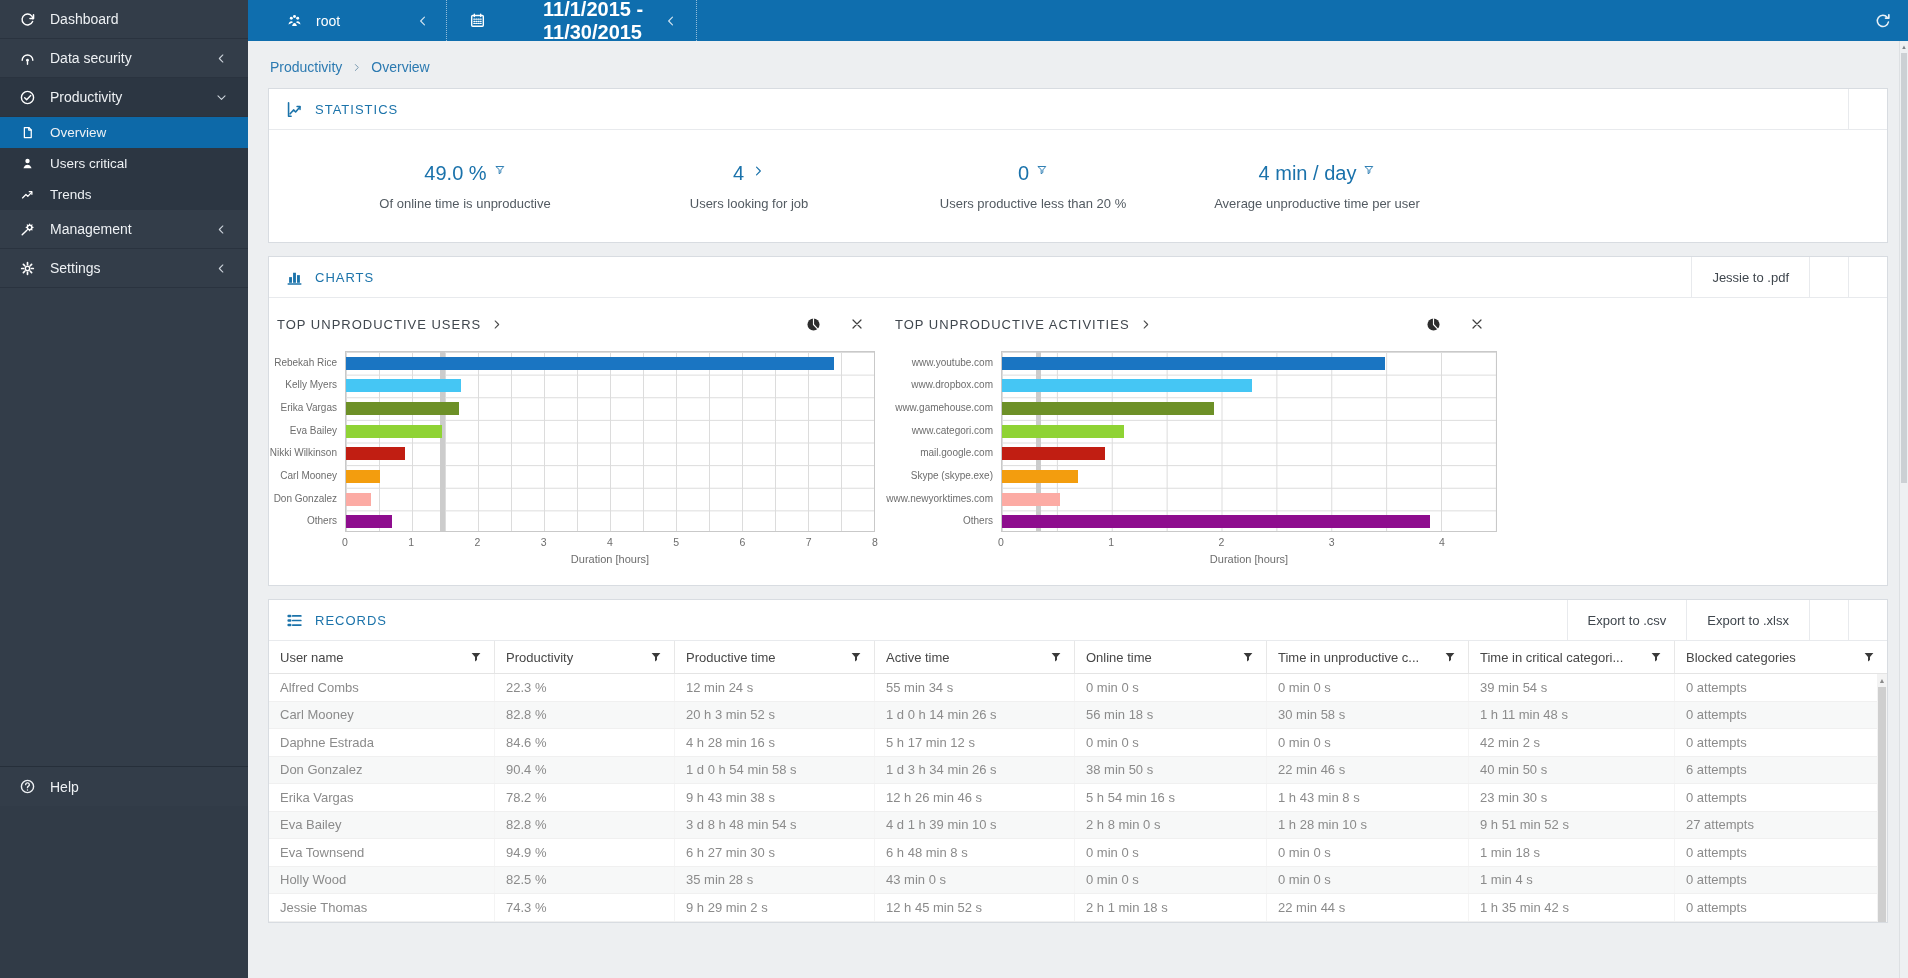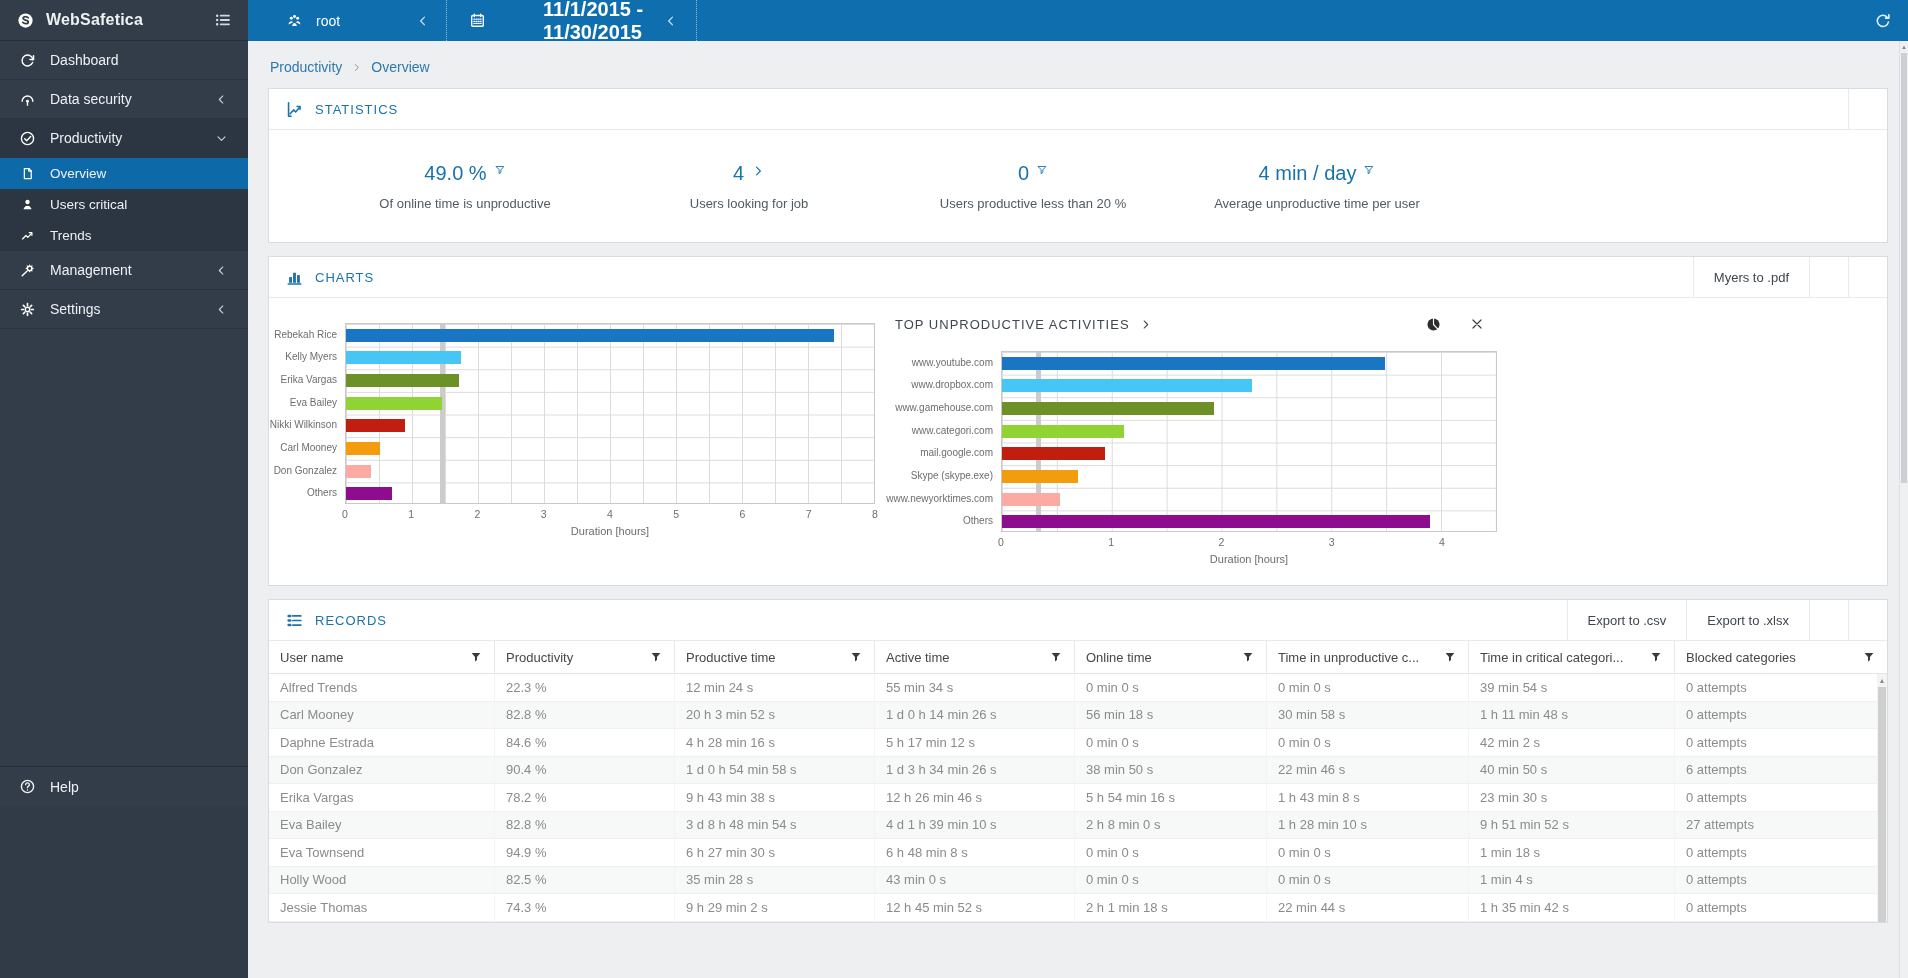--- a/index.html
+++ b/index.html
@@ -101,35 +101,20 @@
   .page-scrollbar { position:absolute; top:41px; right:0; bottom:0; width:9px; background:#eef0f2; border-left:1px solid #dde0e3; z-index:9; cursor:pointer; }
   .page-scrollbar .arr { height:11px; display:flex; align-items:center; justify-content:center; font-size:6px; color:#7c838a; }
   .page-scrollbar .thumb { position:absolute; top:12px; height:430px; left:1px; right:1px; background:#ccd0d4; }
 </style>
 </head>
 <body>
 
 <div class="app">
 
   <div class="sidebar">
-    <div class="side-header">
-      <span class="icon" id="logo-slot" style="font-size:19px">
-          <svg viewBox="0 0 24 24" fill="none" stroke="currentColor" stroke-width="2" stroke-linecap="round" stroke-linejoin="round">
-            <circle cx="12" cy="12" r="9" fill="#fff" stroke="none"></circle>
-            <path d="M15.5 8.5c-.8-1-2-1.5-3.5-1.5-1.8 0-3 .9-3 2.2 0 3 6.5 1.6 6.5 4.6 0 1.4-1.3 2.2-3.2 2.2-1.6 0-2.9-.6-3.8-1.7" stroke="#333d49" stroke-width="2.2"></path>
-          </svg>
-        </span>
-      <span class="side-title">WebSafetica</span>
-      <span class="icon" id="menu-slot" style="font-size:18px;color:#cfd6dd">
-          <svg viewBox="0 0 24 24" fill="none" stroke="currentColor" stroke-width="2" stroke-linecap="round" stroke-linejoin="round">
-            <path d="M4.2 6.2h.01M4.2 12h.01M4.2 17.8h.01" stroke-width="3.4"></path>
-            <path d="M9 6.2h11M9 12h11M9 17.8h11" stroke-width="2.4"></path>
-          </svg>
-        </span>
-    </div>
     <div id="side-nav">
         <div class="side-item">
           <span class="icon " style="font-size:17px;color:#ffffff">
             <svg viewBox="0 0 24 24" fill="none" stroke="currentColor" stroke-width="2" stroke-linecap="round" stroke-linejoin="round">
               <path d="M19.2 14.8A7.7 7.7 0 1 1 19.7 11"></path>
               <path d="M20.5 5.5v5h-5" stroke-width="2.2"></path>
             </svg>
           </span>
           <span class="side-label">Dashboard</span>
         </div>
@@ -361,37 +346,58 @@
                 <svg viewBox="0 0 24 24" fill="none" stroke="currentColor" stroke-width="2" stroke-linecap="round" stroke-linejoin="round">
                   <path d="M4 20.2h16" stroke-width="1.8"></path>
                   <rect x="5.2" y="11.5" width="3.6" height="7.2" fill="currentColor" stroke="none"></rect>
                   <rect x="10.2" y="6" width="3.6" height="12.7" fill="currentColor" stroke="none"></rect>
                   <rect x="15.2" y="9" width="3.6" height="9.7" fill="currentColor" stroke="none"></rect>
                 </svg>
               </span>
             <span class="panel-title">CHARTS</span>
           </div>
           <div class="head-spacer"></div>
-          <div class="head-btn">Myers to .pdf</div>
+          <div class="head-btn">Jessie to .pdf</div>
           <div class="head-icon-btn" id="charts-layout-slot">
               <svg viewBox="0 0 24 24" fill="none" stroke="currentColor" stroke-width="2" stroke-linecap="round" stroke-linejoin="round">
                 <rect x="4.5" y="4.5" width="6.3" height="6.3" fill="currentColor" stroke="none"></rect>
                 <rect x="13.8" y="4.5" width="5.7" height="3" fill="currentColor" stroke="none"></rect>
                 <rect x="4.5" y="13.2" width="6.3" height="6.3" fill="currentColor" stroke="none"></rect>
                 <rect x="13.8" y="10" width="5.7" height="9.5" fill="currentColor" stroke="none"></rect>
               </svg>
             </div>
           <div class="head-icon-btn head-chev-btn" id="charts-collapse-slot">
               <svg viewBox="0 0 24 24" fill="none" stroke="currentColor" stroke-width="2" stroke-linecap="round" stroke-linejoin="round">
                 <path d="M5.5 9l6.5 6.5L18.5 9"></path>
               </svg>
             </div>
         </div>
         <div class="charts-body" id="charts-body">
             <div class="chart" style="width:612px;padding-left:8px">
+              <div class="chart-head">
+                <span class="chart-title">TOP UNPRODUCTIVE USERS</span>
+                <span class="icon chart-title-chev" style="font-size:13px;color:#4a4a4a">
+                  <svg viewBox="0 0 24 24" fill="none" stroke="currentColor" stroke-width="2" stroke-linecap="round" stroke-linejoin="round">
+                    <path d="M9.5 5.5L16 12l-6.5 6.5"></path>
+                  </svg>
+                </span>
+                <div class="chart-tools" style="padding-right:16px">
+                  <span class="icon " style="font-size:17px;color:#2d2d2d">
+                    <svg viewBox="0 0 24 24" fill="none" stroke="currentColor" stroke-width="2" stroke-linecap="round" stroke-linejoin="round">
+                      <circle cx="12" cy="12" r="8.5" fill="#2d2d2d" stroke="none"></circle>
+                      <path d="M12 3.5V12l5.8 6.2" stroke="#fff" stroke-width="1.6"></path>
+                    </svg>
+                  </span>
+                  <span class="icon " style="font-size:16px;color:#3f3f3f">
+                    <svg viewBox="0 0 24 24" fill="none" stroke="currentColor" stroke-width="2" stroke-linecap="round" stroke-linejoin="round">
+                      <path d="M6 6l12 12M18 6L6 18" stroke-width="1.8"></path>
+                    </svg>
+                  </span>
+                </div>
+              </div>
               <div class="chart-body">
                 <div class="labels" style="width:68px">
                   <div style="height:22.625px">Rebekah Rice</div>
                   <div style="height:22.625px">Kelly Myers</div>
                   <div style="height:22.625px">Erika Vargas</div>
                   <div style="height:22.625px">Eva Bailey</div>
                   <div style="height:22.625px">Nikki Wilkinson</div>
                   <div style="height:22.625px">Carl Mooney</div>
                   <div style="height:22.625px">Don Gonzalez</div>
                   <div style="height:22.625px">Others</div>
@@ -571,21 +577,21 @@
               <span class="icon funnel" style="font-size:14px;color:#3a3a3a">
                 <svg viewBox="0 0 24 24" fill="none" stroke="currentColor" stroke-width="2" stroke-linecap="round" stroke-linejoin="round">
                   <path d="M4.5 5h15l-5.8 6.8v5.4l-3.4 2.3v-7.7z" fill="currentColor" stroke="none"></path>
                 </svg>
               </span>
             </div>
           </div>
         <div class="rows-wrap">
           <div id="table-rows">
               <div class="tr">
-                <div class="td" style="width:226px">Alfred Trends</div>
+                <div class="td" style="width:226px">Alfred Combs</div>
                 <div class="td" style="width:180px">22.3 %</div>
                 <div class="td" style="width:200px">12 min 24 s</div>
                 <div class="td" style="width:200px">55 min 34 s</div>
                 <div class="td" style="width:192px">0 min 0 s</div>
                 <div class="td" style="width:202px">0 min 0 s</div>
                 <div class="td" style="width:206px">39 min 54 s</div>
                 <div class="td" style="width:190px;flex:1">0 attempts</div>
               </div>
               <div class="tr">
                 <div class="td" style="width:226px">Carl Mooney</div>

